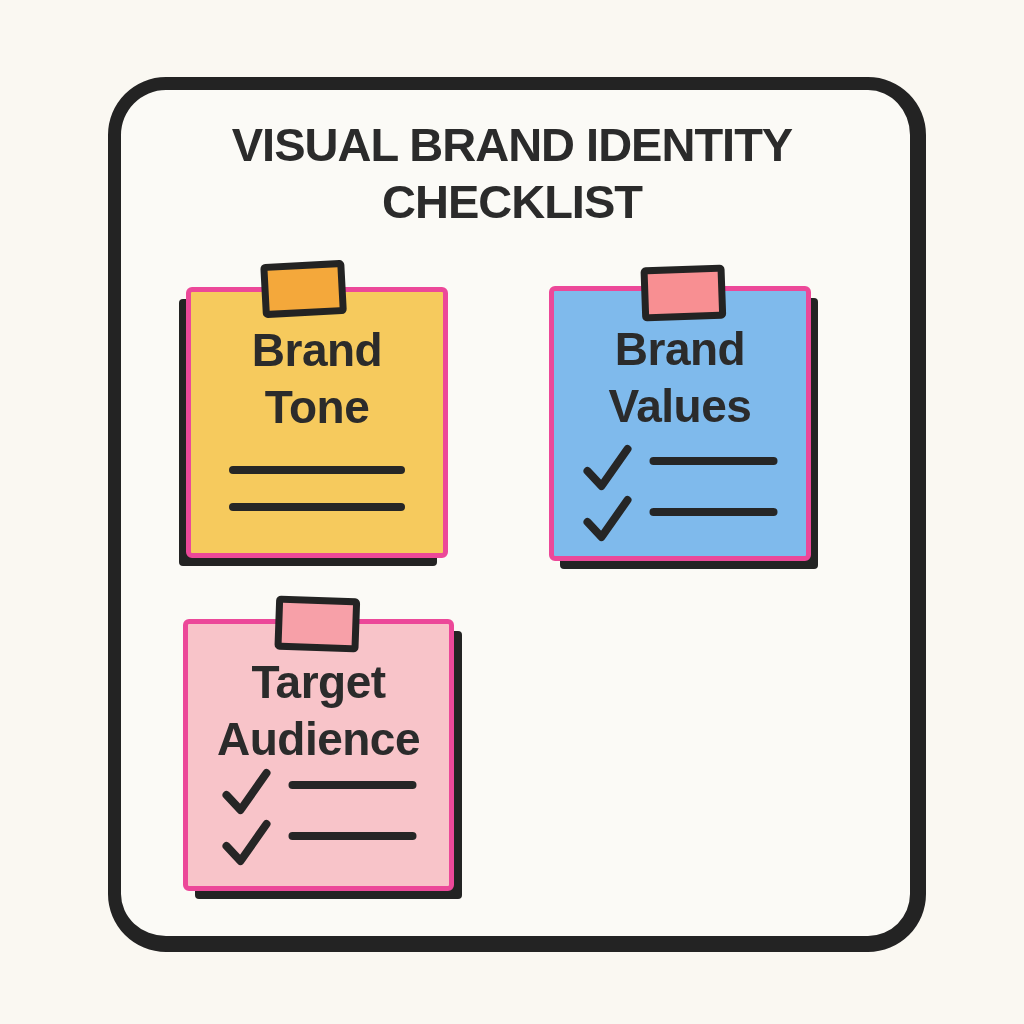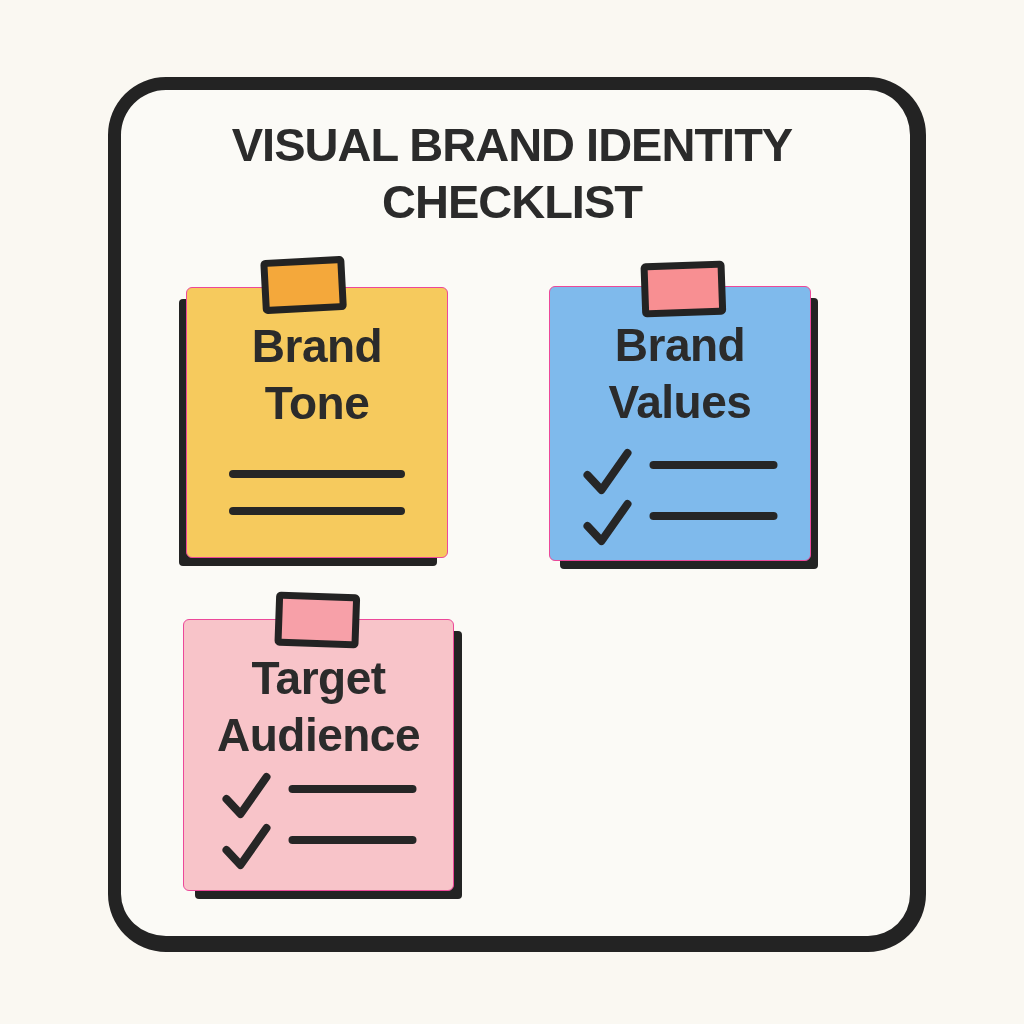--- a/index.html
+++ b/index.html
@@ -26,21 +26,21 @@
     position:absolute;left:0;right:0;top:116px;margin:0;
     text-align:center;
     font-size:47px;line-height:57px;font-weight:700;
     letter-spacing:-1px;color:#2B2B2B;
     white-space:pre-line;
   }
   
   .note{
     position:absolute;box-sizing:border-box;
     background:var(--note-bg,#eee);
-    border:1px solid #ec4899;border-radius:6px;
+    border:5px solid #ec4899;border-radius:6px;
   }
   .note-1{left:186px;top:287px;width:262px;height:271px;box-shadow:-9px 10px 0 -2px #232323;}
   .note-2{left:549px;top:286px;width:262px;height:275px;box-shadow:9px 10px 0 -2px #232323;}
   .note-3{left:183px;top:619px;width:271px;height:272px;box-shadow:10px 10px 0 -2px #232323;}
   .note-4{left:549px;top:617px;width:258px;height:268px;box-shadow:-8px 10px 0 -2px #232323;}
   
   .tape{
     position:absolute;width:84px;height:54px;box-sizing:border-box;
     background:var(--tape-bg,#ccc);
     border:7px solid #232323;border-radius:5px;

